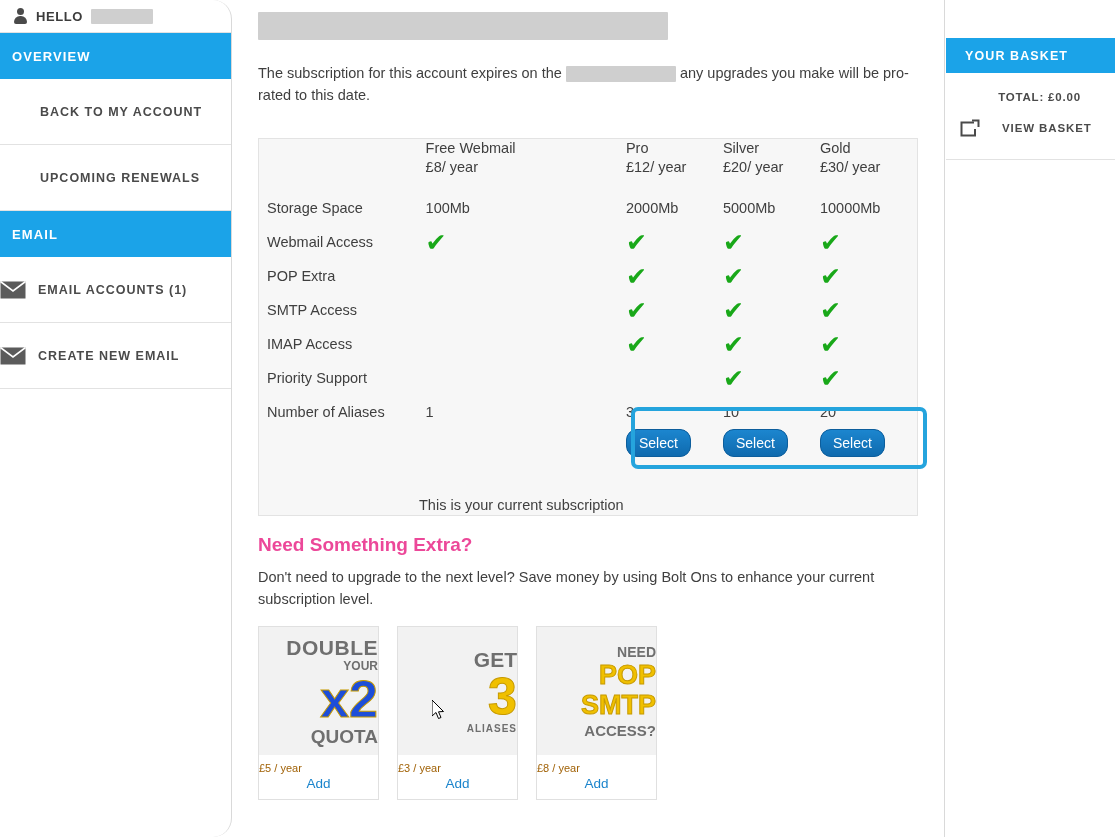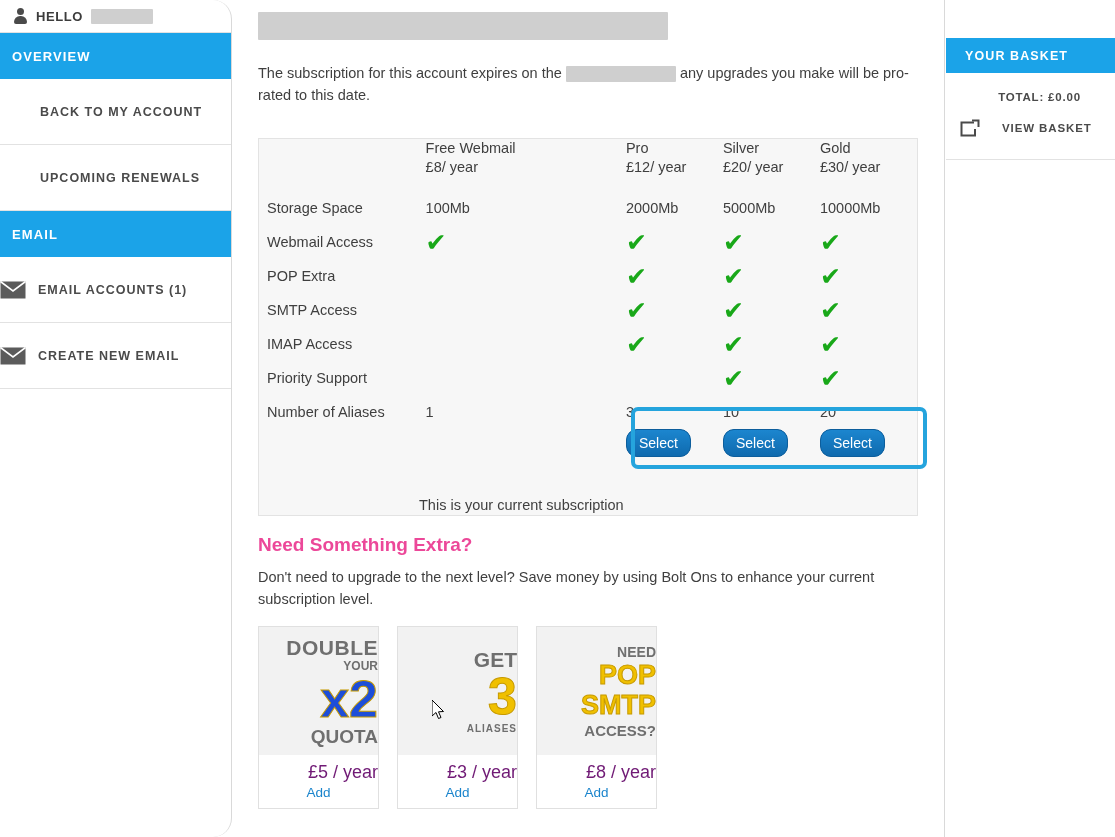--- a/index.html
+++ b/index.html
@@ -189,23 +189,23 @@
     height: 128px;
     background: #f2f2f2;
     display: flex; flex-direction: column;
     align-items: flex-end; justify-content: center;
     color: #6f6f6f;
     font-weight: bold;
     text-align: center;
     line-height: 1;
   }
   .bolt-price {
-    text-align: right;
-    font-size: 18px;
-    color: #701a75;
+    text-align: left;
+    font-size: 11px;
+    color: #a16207;
     padding: 7px 0 2px;
     background: #fff;
   }
   .bolt-add {
     text-align: center;
     font-size: 13.5px;
     color: #1a84cc;
     padding-bottom: 8px;
     background: #fff;
     cursor: pointer;

